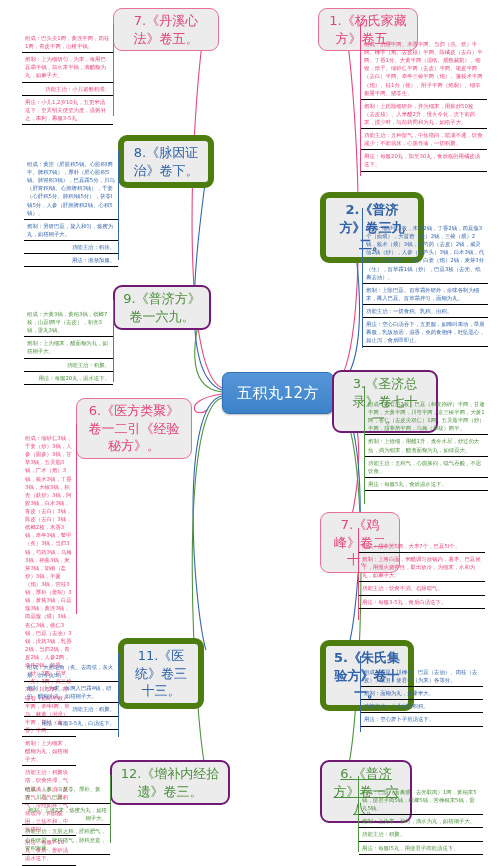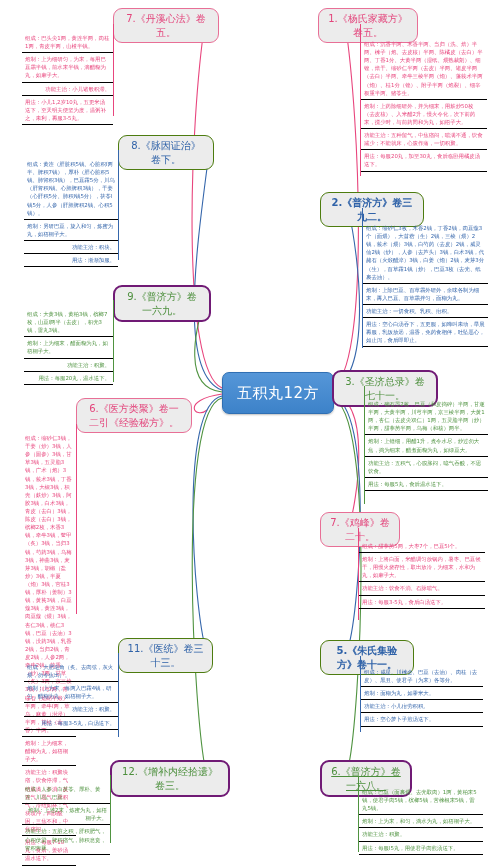--- a/index.html
+++ b/index.html
@@ -10,25 +10,25 @@
   .center-node{
     position:absolute;left:222px;top:372px;width:110px;height:40px;
     background:linear-gradient(#5596d8,#3d82c9);border:1px solid #2f6fb3;border-radius:7px;
     color:#fff;font-size:15px;display:flex;align-items:center;justify-content:center;
     letter-spacing:.5px;box-shadow:0 1px 2px rgba(0,0,0,.25);
   }
 
   .node{position:absolute;}
   .title-pill{
     position:absolute;background:#ececec;border-radius:9px;
-    padding:3px 8px;font-size:10px;line-height:1.35;white-space:normal;
+    padding:3px 8px;font-size:13px;line-height:1.35;white-space:normal;
     box-sizing:border-box;text-align:center;
   }
   .pill-pink{border:1px solid #e86f96;color:#e3447b;}
-  .pill-blue{border:1px solid #4d7c0f;color:#2f62a8;text-align:center;}
+  .pill-blue{border:6px solid #4d7c0f;color:#2f62a8;text-align:center;}
   .pill-green{border:2px solid #701a75;color:#4c8f3c;}
 
   .fields{position:absolute;box-sizing:border-box;}
   .field{
     font-size:5.4px;line-height:1.5;padding:2px 3px 2px 3px;
     box-sizing:border-box;border-bottom:1px solid #000;
   }
   .field:last-child{border-bottom:1px solid #000;}
   .f-pink{color:#e8457d;}
   .f-blue{color:#3566ab;}
@@ -103,21 +103,21 @@
     <div class="spine sp-pink" style="left:76px;top:424px;height:190px;"></div>
     <div class="fields" style="left:22px;top:432px;width:54px;">
       <div class="field f-pink ta-l">组成：缩砂仁3钱，干姜（炒）3钱，人参（圆参）3钱，甘草3钱，五灵脂3钱，广术（炮）3钱，莪术3钱，丁香3钱，大椒3钱，枳壳（麸炒）3钱，阿胶3钱，白术3钱，青皮（去白）3钱，陈皮（去白）3钱，槟榔2枚，木香3钱，牵牛3钱，鳖甲（炙）3钱，当归3钱，芍药3钱，乌梅3钱，神曲3钱，麦芽3钱，胡椒（盐炒）3钱，半夏（炮）3钱，官桂3钱，厚朴（姜制）3钱，黄芪3钱，白豆蔻3钱，黄连3钱，肉豆蔻（煨）3钱，杏仁3钱，桃仁3钱，巴豆（去油）3钱，没药3钱，乳香2钱，当归2钱，青皮2钱，人参2两，牵牛2钱，茴香（炒）3两，甘草（炙）3两，京三棱3钱，川芎l两，青礞石（焰硝半煅）半两，牵牛l两，草乌，麻黄（泔浸）半两，甘松（藿香）半两。</div>
       <div class="field f-pink ta-l">炮制：上为细末，醋糊为丸，如梧桐子大。</div>
       <div class="field f-pink ta-l">功能主治：积聚块痞，饮食停滞，气结胀满，不消；反胃气，恶气，脾积气，冷结如杯；气块攻冲，四肢酸困，三焦不和，中焦痞闷。</div>
       <div class="field f-pink ta-l">用法：每服7-10丸，食后，姜砂汤温水送下。</div>
     </div>
   </div>
 
   <div class="node">
-    <div class="title-pill pill-blue" style="left:118px;top:638px;width:95px;">11.《医统》卷三十三。</div>
+    <div class="title-pill pill-blue" style="left:118px;top:638px;width:86px;">11.《医统》卷三十三。</div>
     <div class="spine sp-blue" style="left:118px;top:653px;height:84px;"></div>
     <div class="fields" style="left:24px;top:661px;width:94px;">
       <div class="field f-blue ta-l">组成：大肥皂角（炙、去肉弦，灰火煨，勿令焦出）。</div>
       <div class="field f-blue ta-l">炮制：上为末，每两入巴霜4钱，研匀，醋糊为丸，如梧桐子大。</div>
       <div class="field f-blue ta-r">功能主治：积聚。</div>
       <div class="field f-blue ta-r">用法：每服3-5丸，白汤送下。</div>
     </div>
   </div>
 
   <div class="node">

